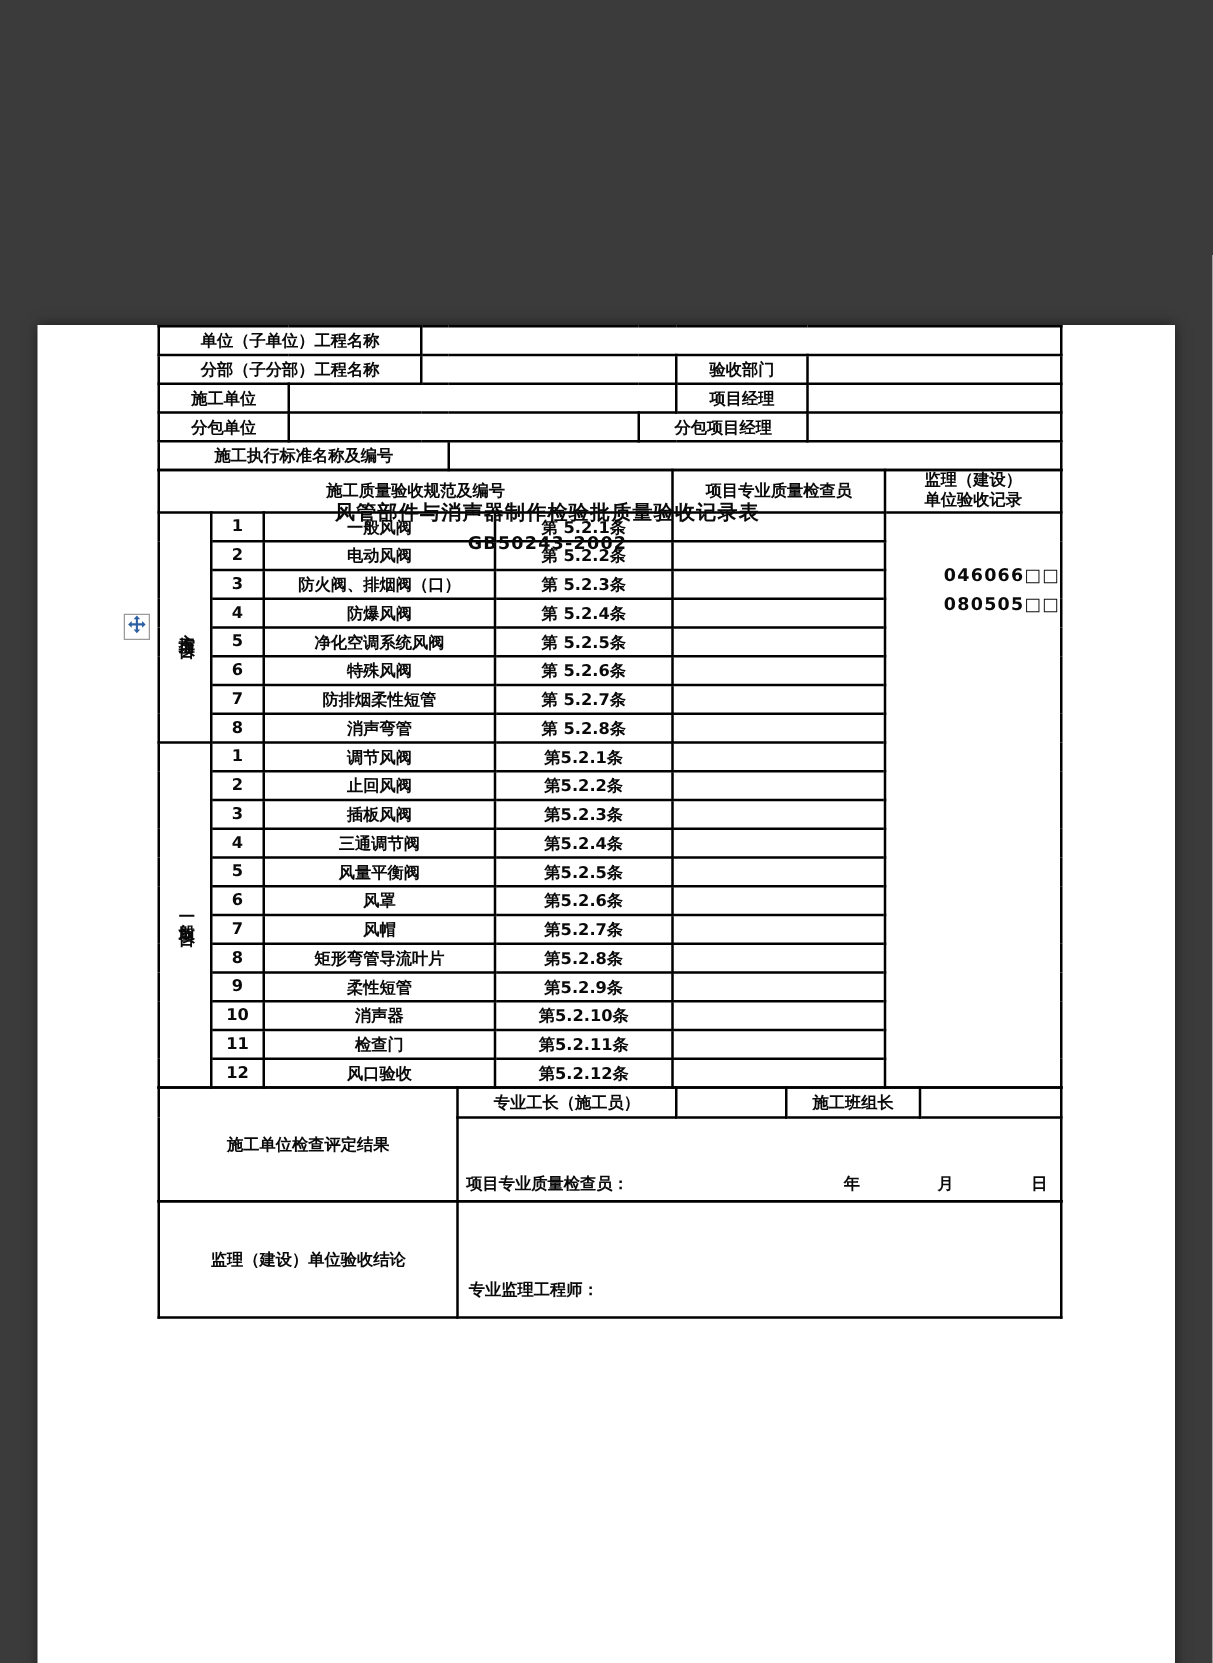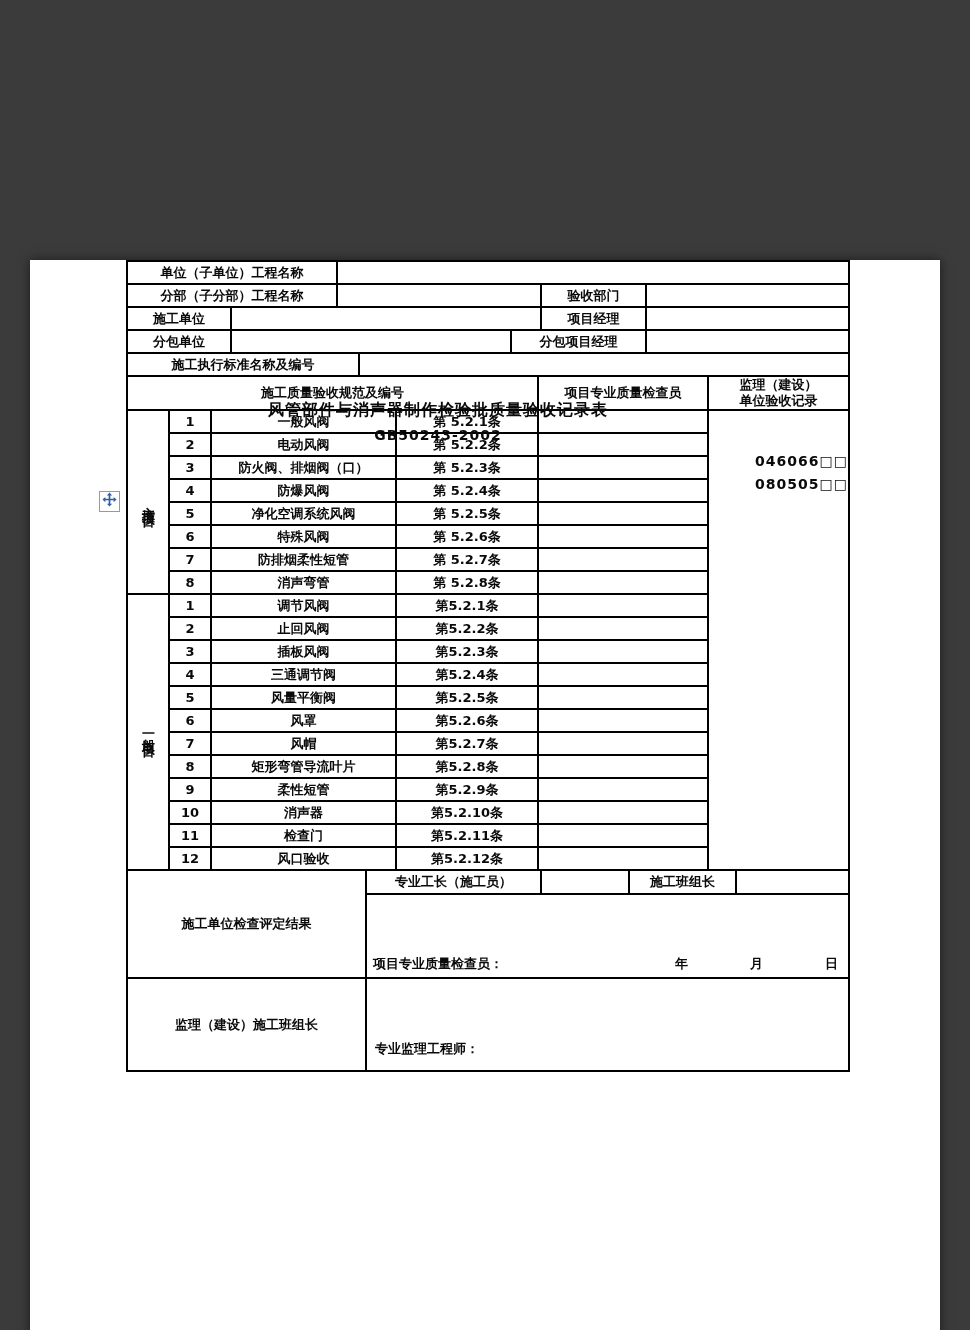--- a/index.html
+++ b/index.html
@@ -47,21 +47,21 @@
   .items td { height: 23px; }
   td.vlabel {
     writing-mode: vertical-rl; text-orientation: upright;
     letter-spacing: 3px; font-size: 13px; padding: 4px 0;
   }
   td.name { letter-spacing: 0; }
   .two-line { line-height: 16px; font-size: 13px; }
   .sig-top td { height: 24px; }
   td.result-label { width: 239px; }
   td.sig-area {
-    height: 84px; vertical-align: bottom; text-align: left; padding: 0 10px 4px 6px;
+    height: 67px; vertical-align: bottom; text-align: left; padding: 0 10px 4px 6px;
   }
   .sigline { display: flex; align-items: flex-end; }
   .sigline .ml { margin-left: auto; }
   .sigline .gap { margin-left: 62px; }
   td.concl-area {
     height: 93px; vertical-align: bottom; text-align: left; padding: 0 0 12px 8px;
   }
   td.concl-label { height: 93px; }
 </style>
 </head>
@@ -302,21 +302,21 @@
   </tbody>
     </table>
 
   <table class="band">
     <colgroup>
       <col style="width:239px">
         <col style="width:483px">
     </colgroup>
     <tbody>
         <tr>
-      <td class="concl-label">监理（建设）施工班组长</td>
+      <td class="concl-label">监理（建设）单位验收结论</td>
       <td class="concl-area">
         <span>专业监理工程师：</span>
       </td>
     </tr>
   </tbody>
     </table>
 
 </div>
 
 </body></html>

